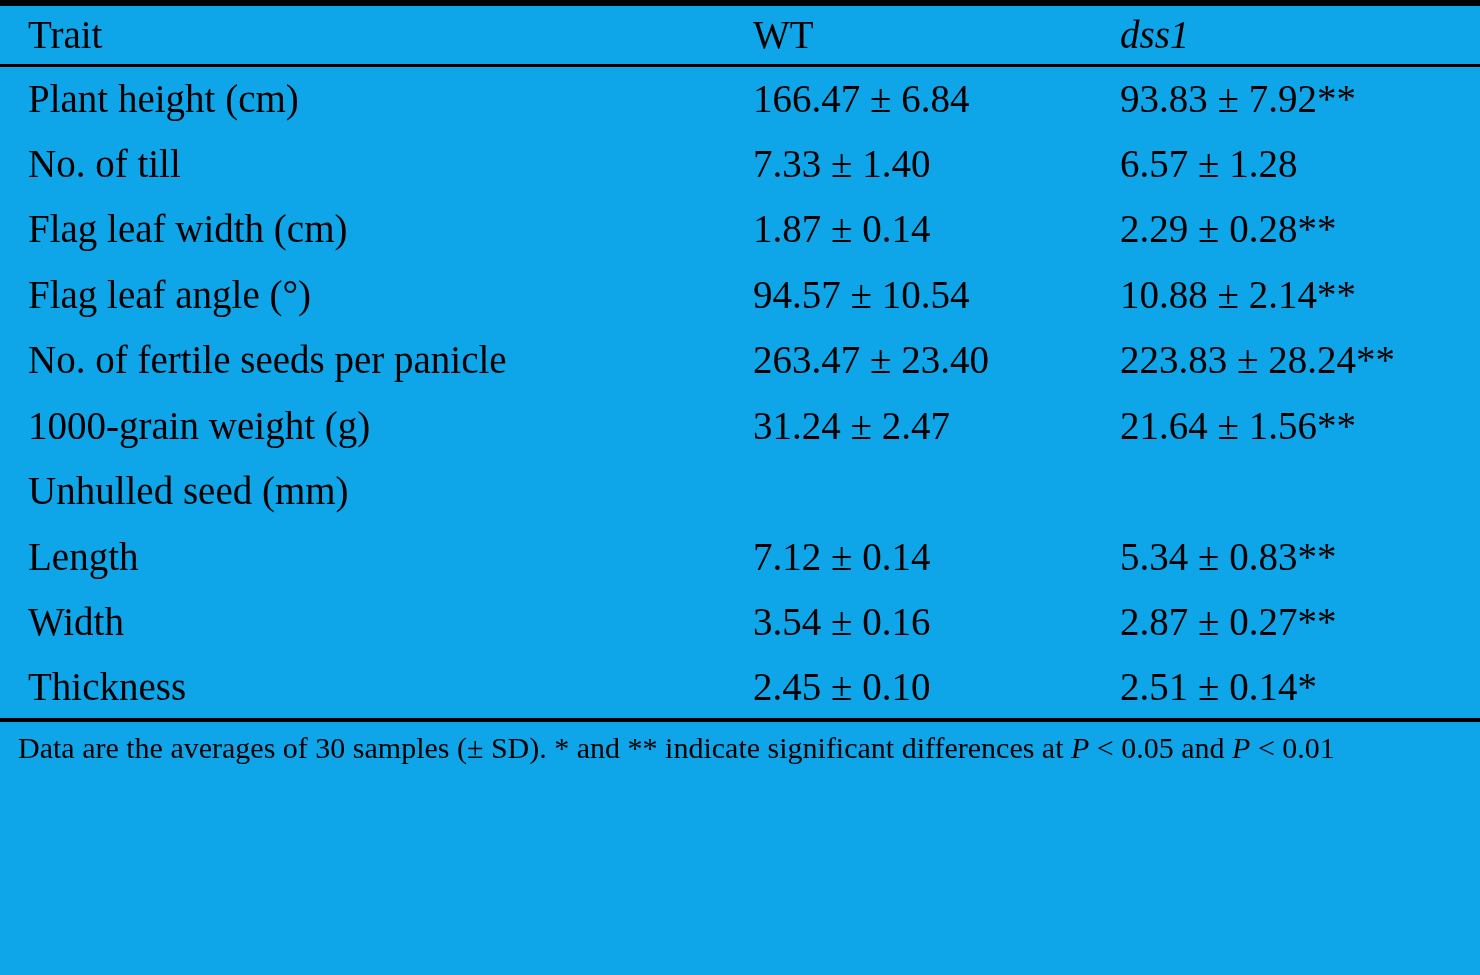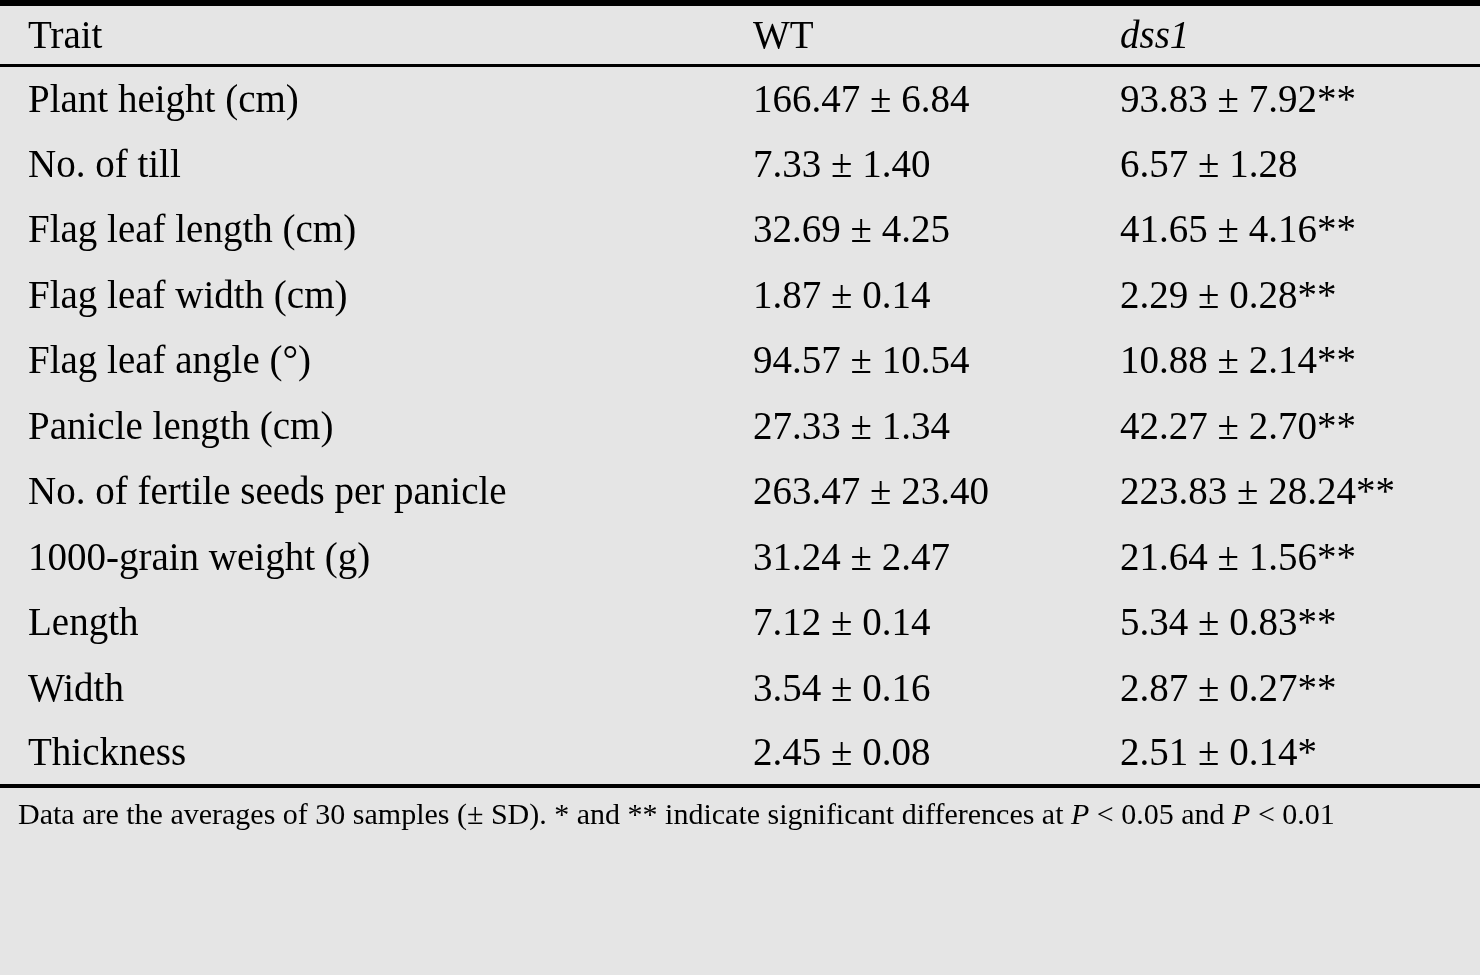--- a/index.html
+++ b/index.html
@@ -6,21 +6,21 @@
     margin: 0;
     padding: 0;
     background: #ffffff;
     width: 1480px;
     height: 975px;
     overflow: hidden;
   }
   .page {
     width: 1480px;
     height: 975px;
-    background: #e5e5e5;
+    background: #0ea5e9;
     color: #000000;
     font-family: "Liberation Serif", serif;
   }
   table.trait-table {
     width: 1480px;
     border-collapse: collapse;
     table-layout: fixed;
     font-size: 39px;
     color: #000000;
     border-top: 6px solid #000000;
@@ -85,60 +85,55 @@
           <td>Plant height (cm)</td>
           <td>166.47 ± 6.84</td>
           <td>93.83 ± 7.92**</td>
         </tr>
         <tr>
           <td>No. of till</td>
           <td>7.33 ± 1.40</td>
           <td>6.57 ± 1.28</td>
         </tr>
         <tr>
-          <td>Flag leaf length (cm)</td>
-          <td>32.69 ± 4.25</td>
-          <td>41.65 ± 4.16**</td>
-        </tr>
-        <tr>
           <td>Flag leaf width (cm)</td>
           <td>1.87 ± 0.14</td>
           <td>2.29 ± 0.28**</td>
         </tr>
         <tr>
           <td>Flag leaf angle (°)</td>
           <td>94.57 ± 10.54</td>
           <td>10.88 ± 2.14**</td>
         </tr>
         <tr>
-          <td>Panicle length (cm)</td>
-          <td>27.33 ± 1.34</td>
-          <td>42.27 ± 2.70**</td>
-        </tr>
-        <tr>
           <td>No. of fertile seeds per panicle</td>
           <td>263.47 ± 23.40</td>
           <td>223.83 ± 28.24**</td>
         </tr>
         <tr>
           <td>1000-grain weight (g)</td>
           <td>31.24 ± 2.47</td>
           <td>21.64 ± 1.56**</td>
+        </tr>
+        <tr>
+          <td>Unhulled seed (mm)</td>
+          <td></td>
+          <td></td>
         </tr>
         <tr>
           <td>Length</td>
           <td>7.12 ± 0.14</td>
           <td>5.34 ± 0.83**</td>
         </tr>
         <tr>
           <td>Width</td>
           <td>3.54 ± 0.16</td>
           <td>2.87 ± 0.27**</td>
         </tr>
         <tr>
           <td>Thickness</td>
-          <td>2.45 ± 0.08</td>
+          <td>2.45 ± 0.10</td>
           <td>2.51 ± 0.14*</td>
         </tr>
       </tbody>
   </table>
   <div class="footnote" id="footnote"><span>Data are the averages of 30 samples (± SD). * and ** indicate significant differences at </span><span class="it">P</span><span> &lt; 0.05 and </span><span class="it">P</span><span> &lt; 0.01</span></div>
 </div>
 
 </body></html>

